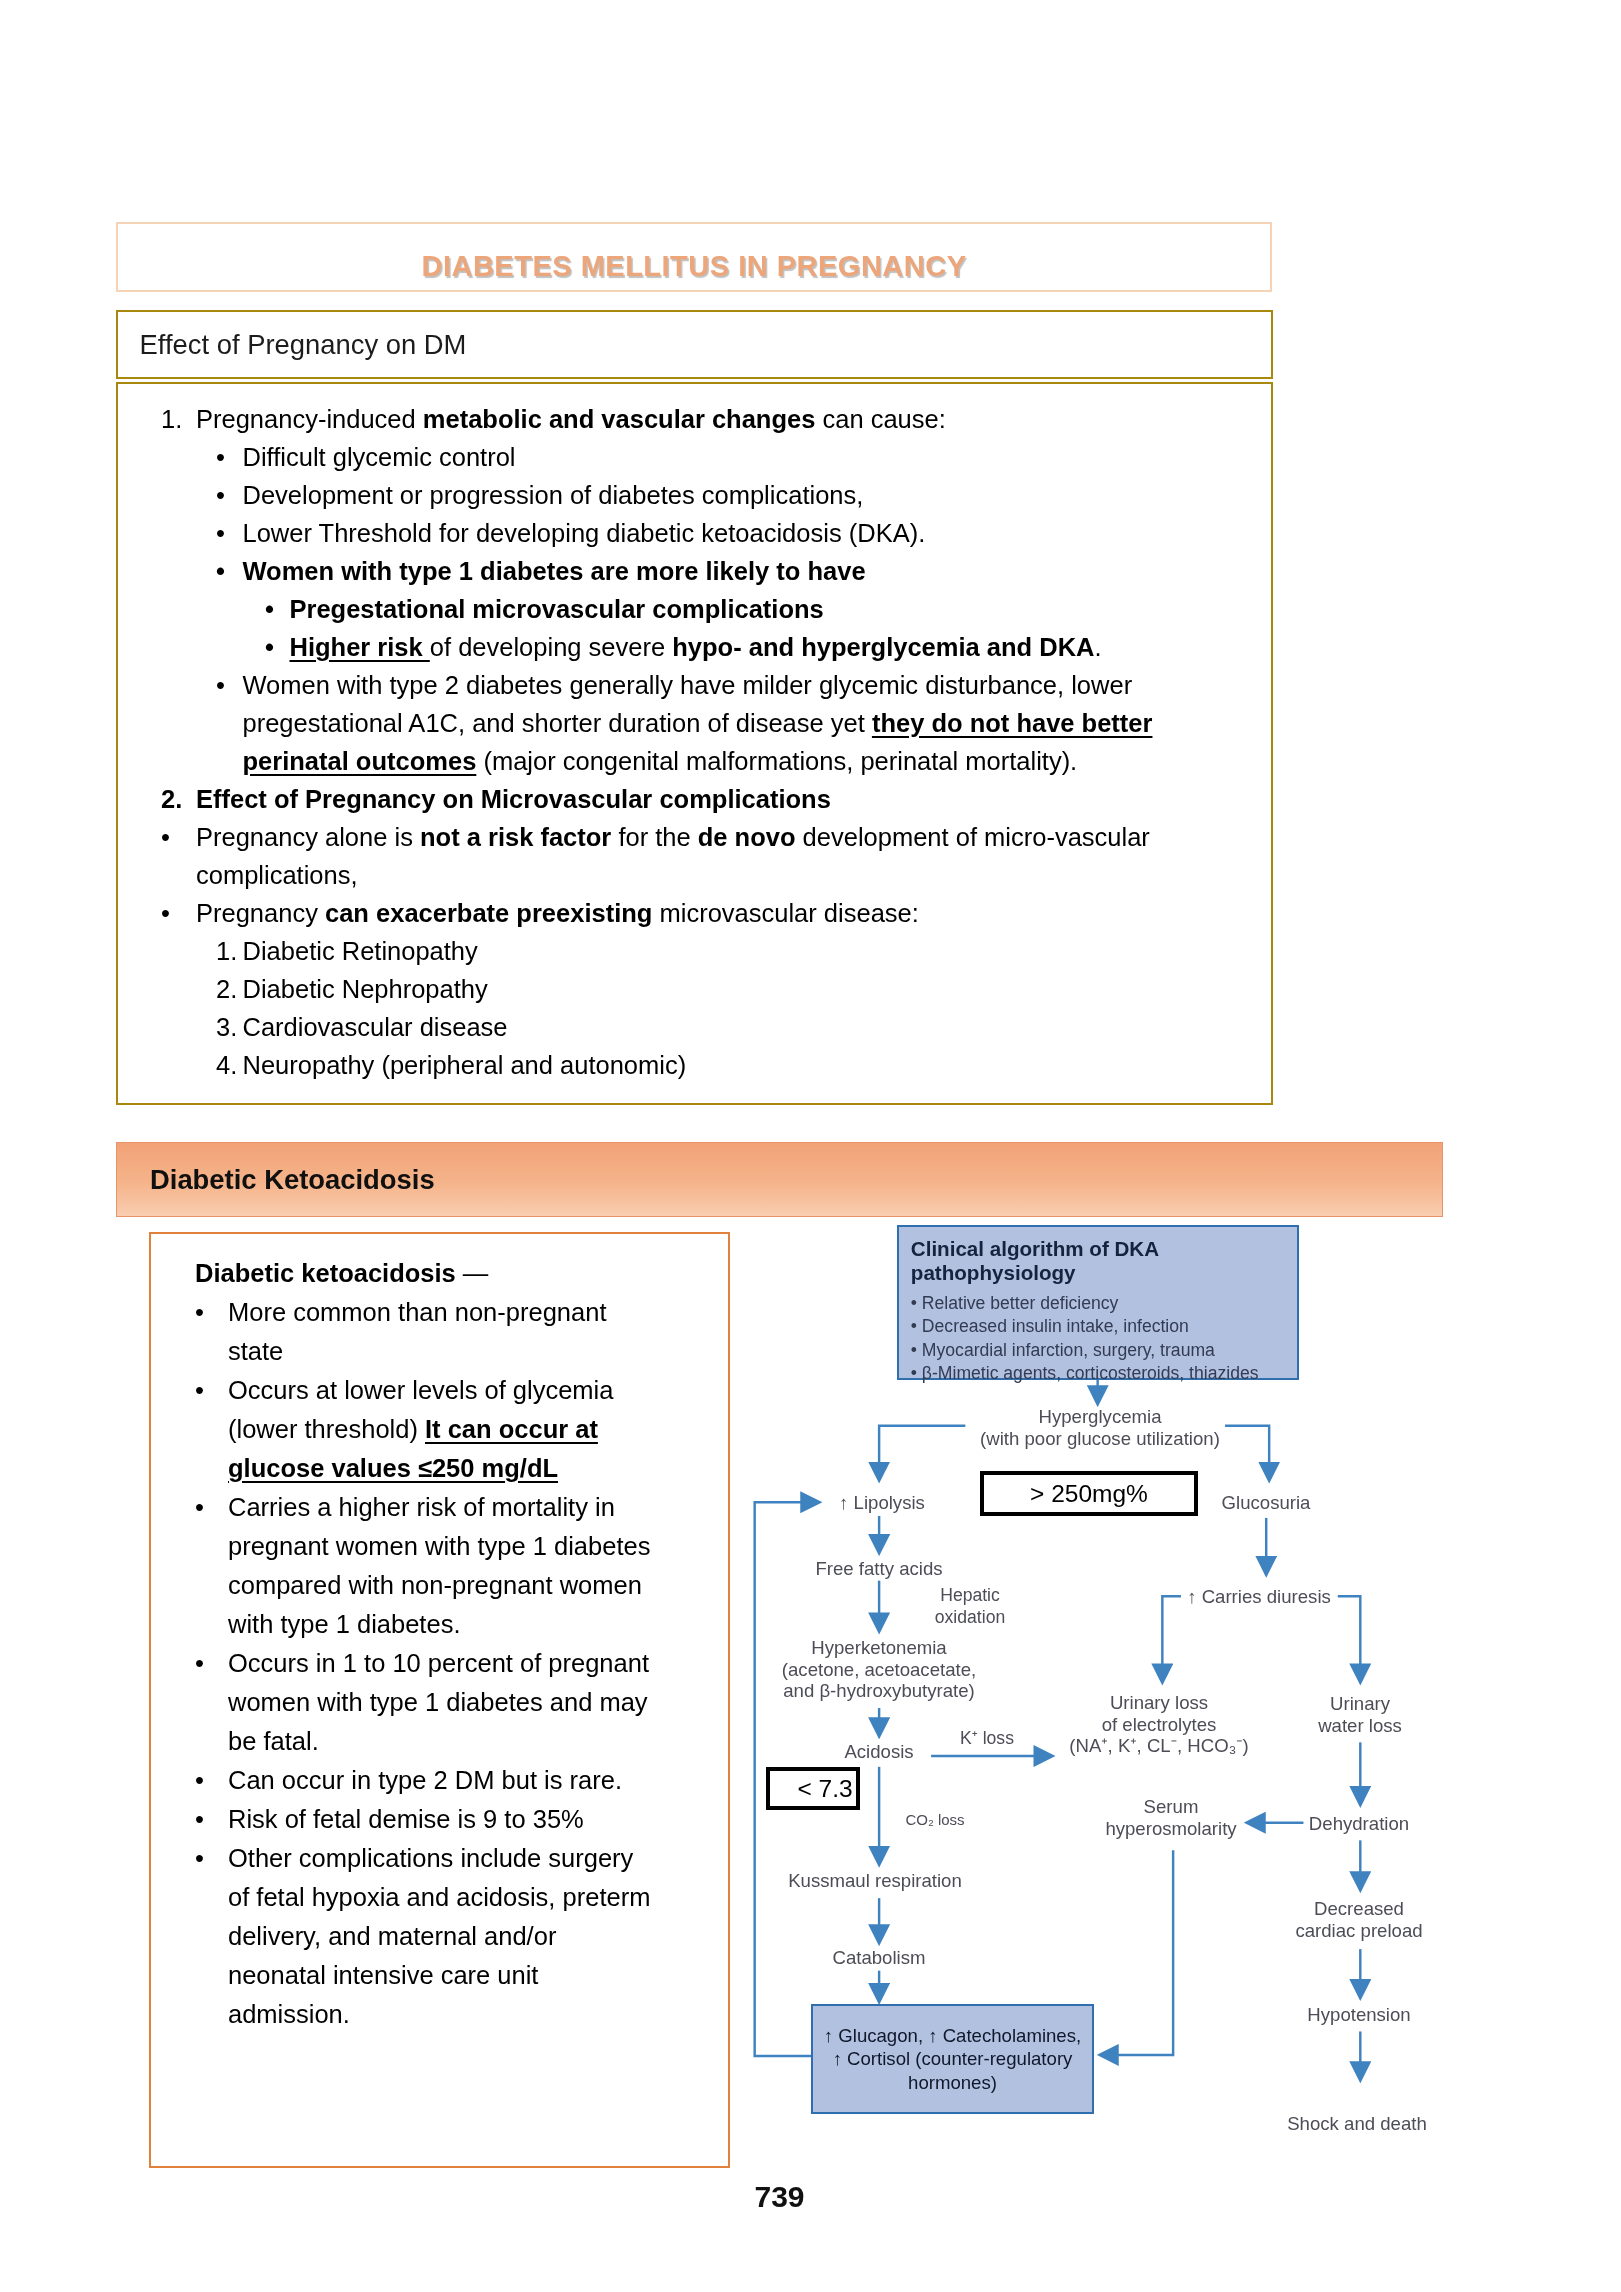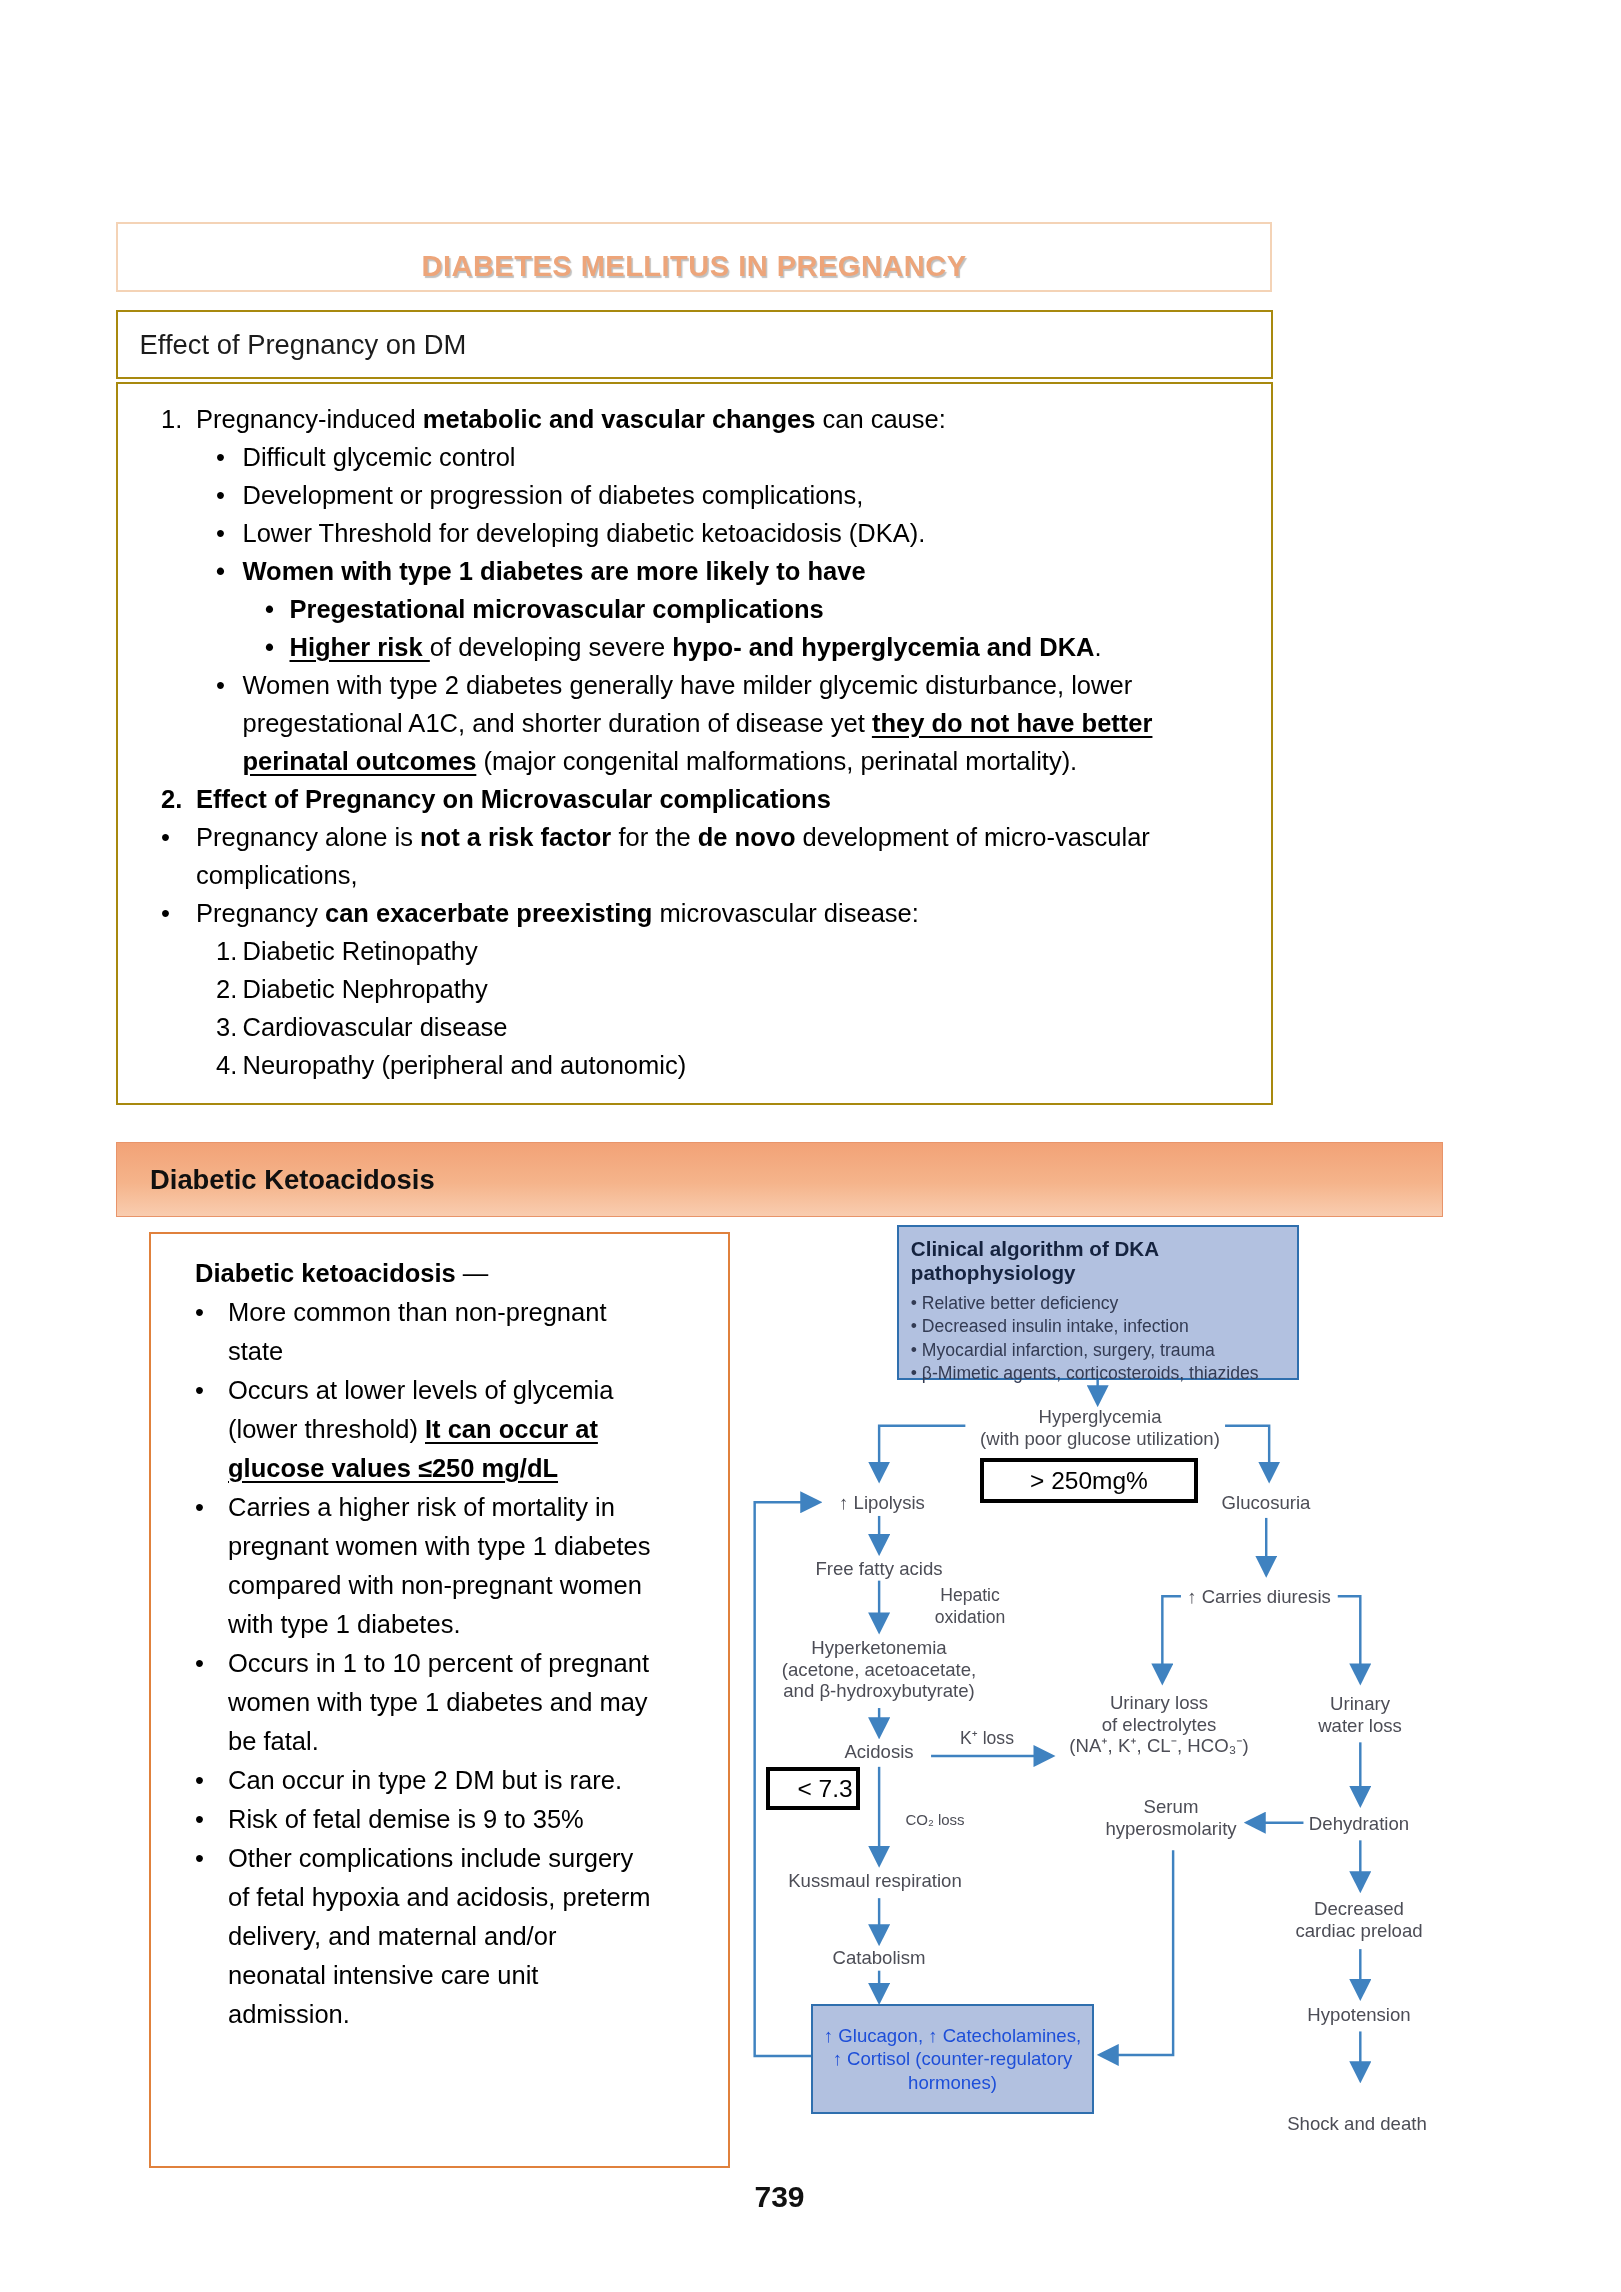--- a/index.html
+++ b/index.html
@@ -50,24 +50,24 @@
   .fc-node { position:absolute; text-align:center; transform:translateX(-50%);
              line-height:21.6px; white-space:nowrap; }
   .fc-headerbox { position:absolute; left:160px; top:4.9px; width:402px; height:155px;
                   background:var(--flow-fill,#b2c1e0); border:2.9px solid var(--flow-border,#2f6fae);
                   box-sizing:border-box; padding:9.8px 11.8px; color:#333b53; }
   .fc-ht { font-weight:bold; font-size:20.6px; color:#15233f; margin-bottom:6.9px; }
   .fcb { font-size:17.6px; line-height:23.5px; }
   .fc-bluebox { position:absolute; left:74px; top:784px; width:283px; height:110px;
                 background:var(--flow-fill,#b2c1e0); border:2.9px solid var(--flow-border,#2f6fae);
                 box-sizing:border-box; display:flex; flex-direction:column; justify-content:center;
-                text-align:center; color:#1d4ed8; font-size:18.6px; line-height:23.5px; }
+                text-align:center; color:#0f172a; font-size:18.6px; line-height:23.5px; }
   .fc-blackbox { position:absolute; background:#fff; border:4.9px solid #000; box-sizing:border-box;
                  display:flex; align-items:center; justify-content:center; font-size:24.5px; color:#000; }
-  #bb1 { left:243px; top:238px; width:218px; height:45px; }
+  #bb1 { left:243px; top:251px; width:218px; height:45px; }
   #bb2 { left:29px; top:547px; width:94px; height:43px;padding-left:24px; }
 
   .page-number { position:absolute; left:116px; top:2180px; width:1327px; text-align:center;
                  font-size:30px; font-weight:bold; color:#111; }
 </style>
 </head>
 <body>
 
 <div class="page">
 

